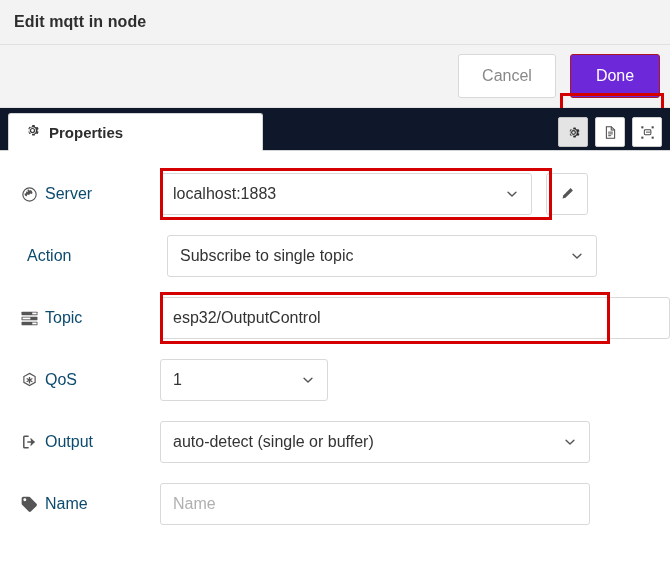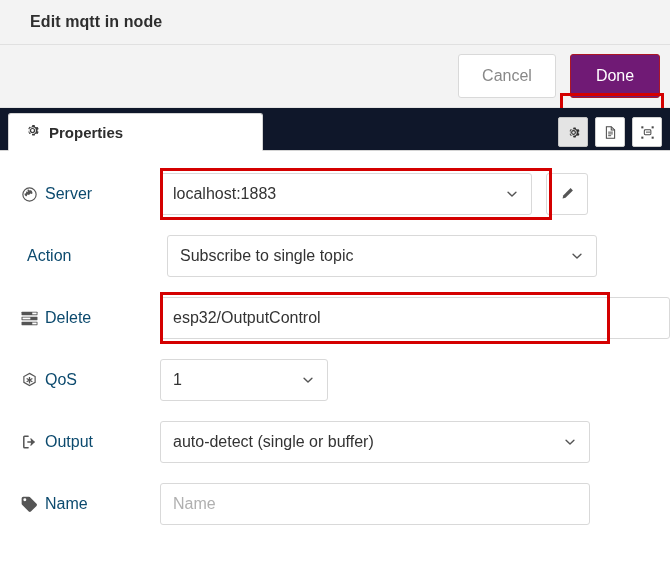--- a/index.html
+++ b/index.html
@@ -24,21 +24,20 @@
     display: flex;
     align-items: center;
     padding: 0 14px;
     box-sizing: border-box;
   }
   .titlebar .title {
     font-size: 16px;
     font-weight: bold;
     color: #2e2e2e;
     letter-spacing: 0.1px;
-    margin-left: 16px;
   }
 
   
   .buttonbar {
     height: 63px;
     background: #f3f3f3;
     border-bottom: 1px solid #e4e4e4;
     display: flex;
     align-items: center;
     padding: 0 10px;
@@ -69,21 +68,21 @@
     align-items: center;
     gap: 14px;
   }
   .btn-cancel {
     width: 98px;
     height: 44px;
   }
   .btn-done {
     width: 90px;
     height: 44px;
-    background: #701a75;
+    background: #6d28d9;
     border-color: #ad1625;
     color: #ffffff;
     font-weight: normal;
   }
   
   .annot-done {
     position: absolute;
     left: 560px;
     top: 48px;
     width: 104px;
@@ -339,21 +338,21 @@
       <span class="lbl-ico">
         <svg width="17" height="15" viewBox="0 0 16 14" fill="#555555">
           <rect x="0.5" y="0.6" width="15" height="3.3" rx="0.4"></rect>
           <rect x="0.5" y="5.3" width="15" height="3.3" rx="0.4"></rect>
           <rect x="0.5" y="10" width="15" height="3.3" rx="0.4"></rect>
           <rect x="10.6" y="1.4" width="4.1" height="1.7" fill="#ffffff"></rect>
           <rect x="1.4" y="6.1" width="7.4" height="1.7" fill="#ffffff"></rect>
           <rect x="10.6" y="10.8" width="4.1" height="1.7" fill="#ffffff"></rect>
         </svg>
       </span>
-      <span>Delete</span>
+      <span>Topic</span>
     </div>
     <div class="field w-topic">
       <span class="fval">esp32/OutputControl</span>
     </div>
     <div class="annot annot-topic"></div>
   </div>
 
   <div class="row">
     <div class="row-label">
       <span class="lbl-ico">

